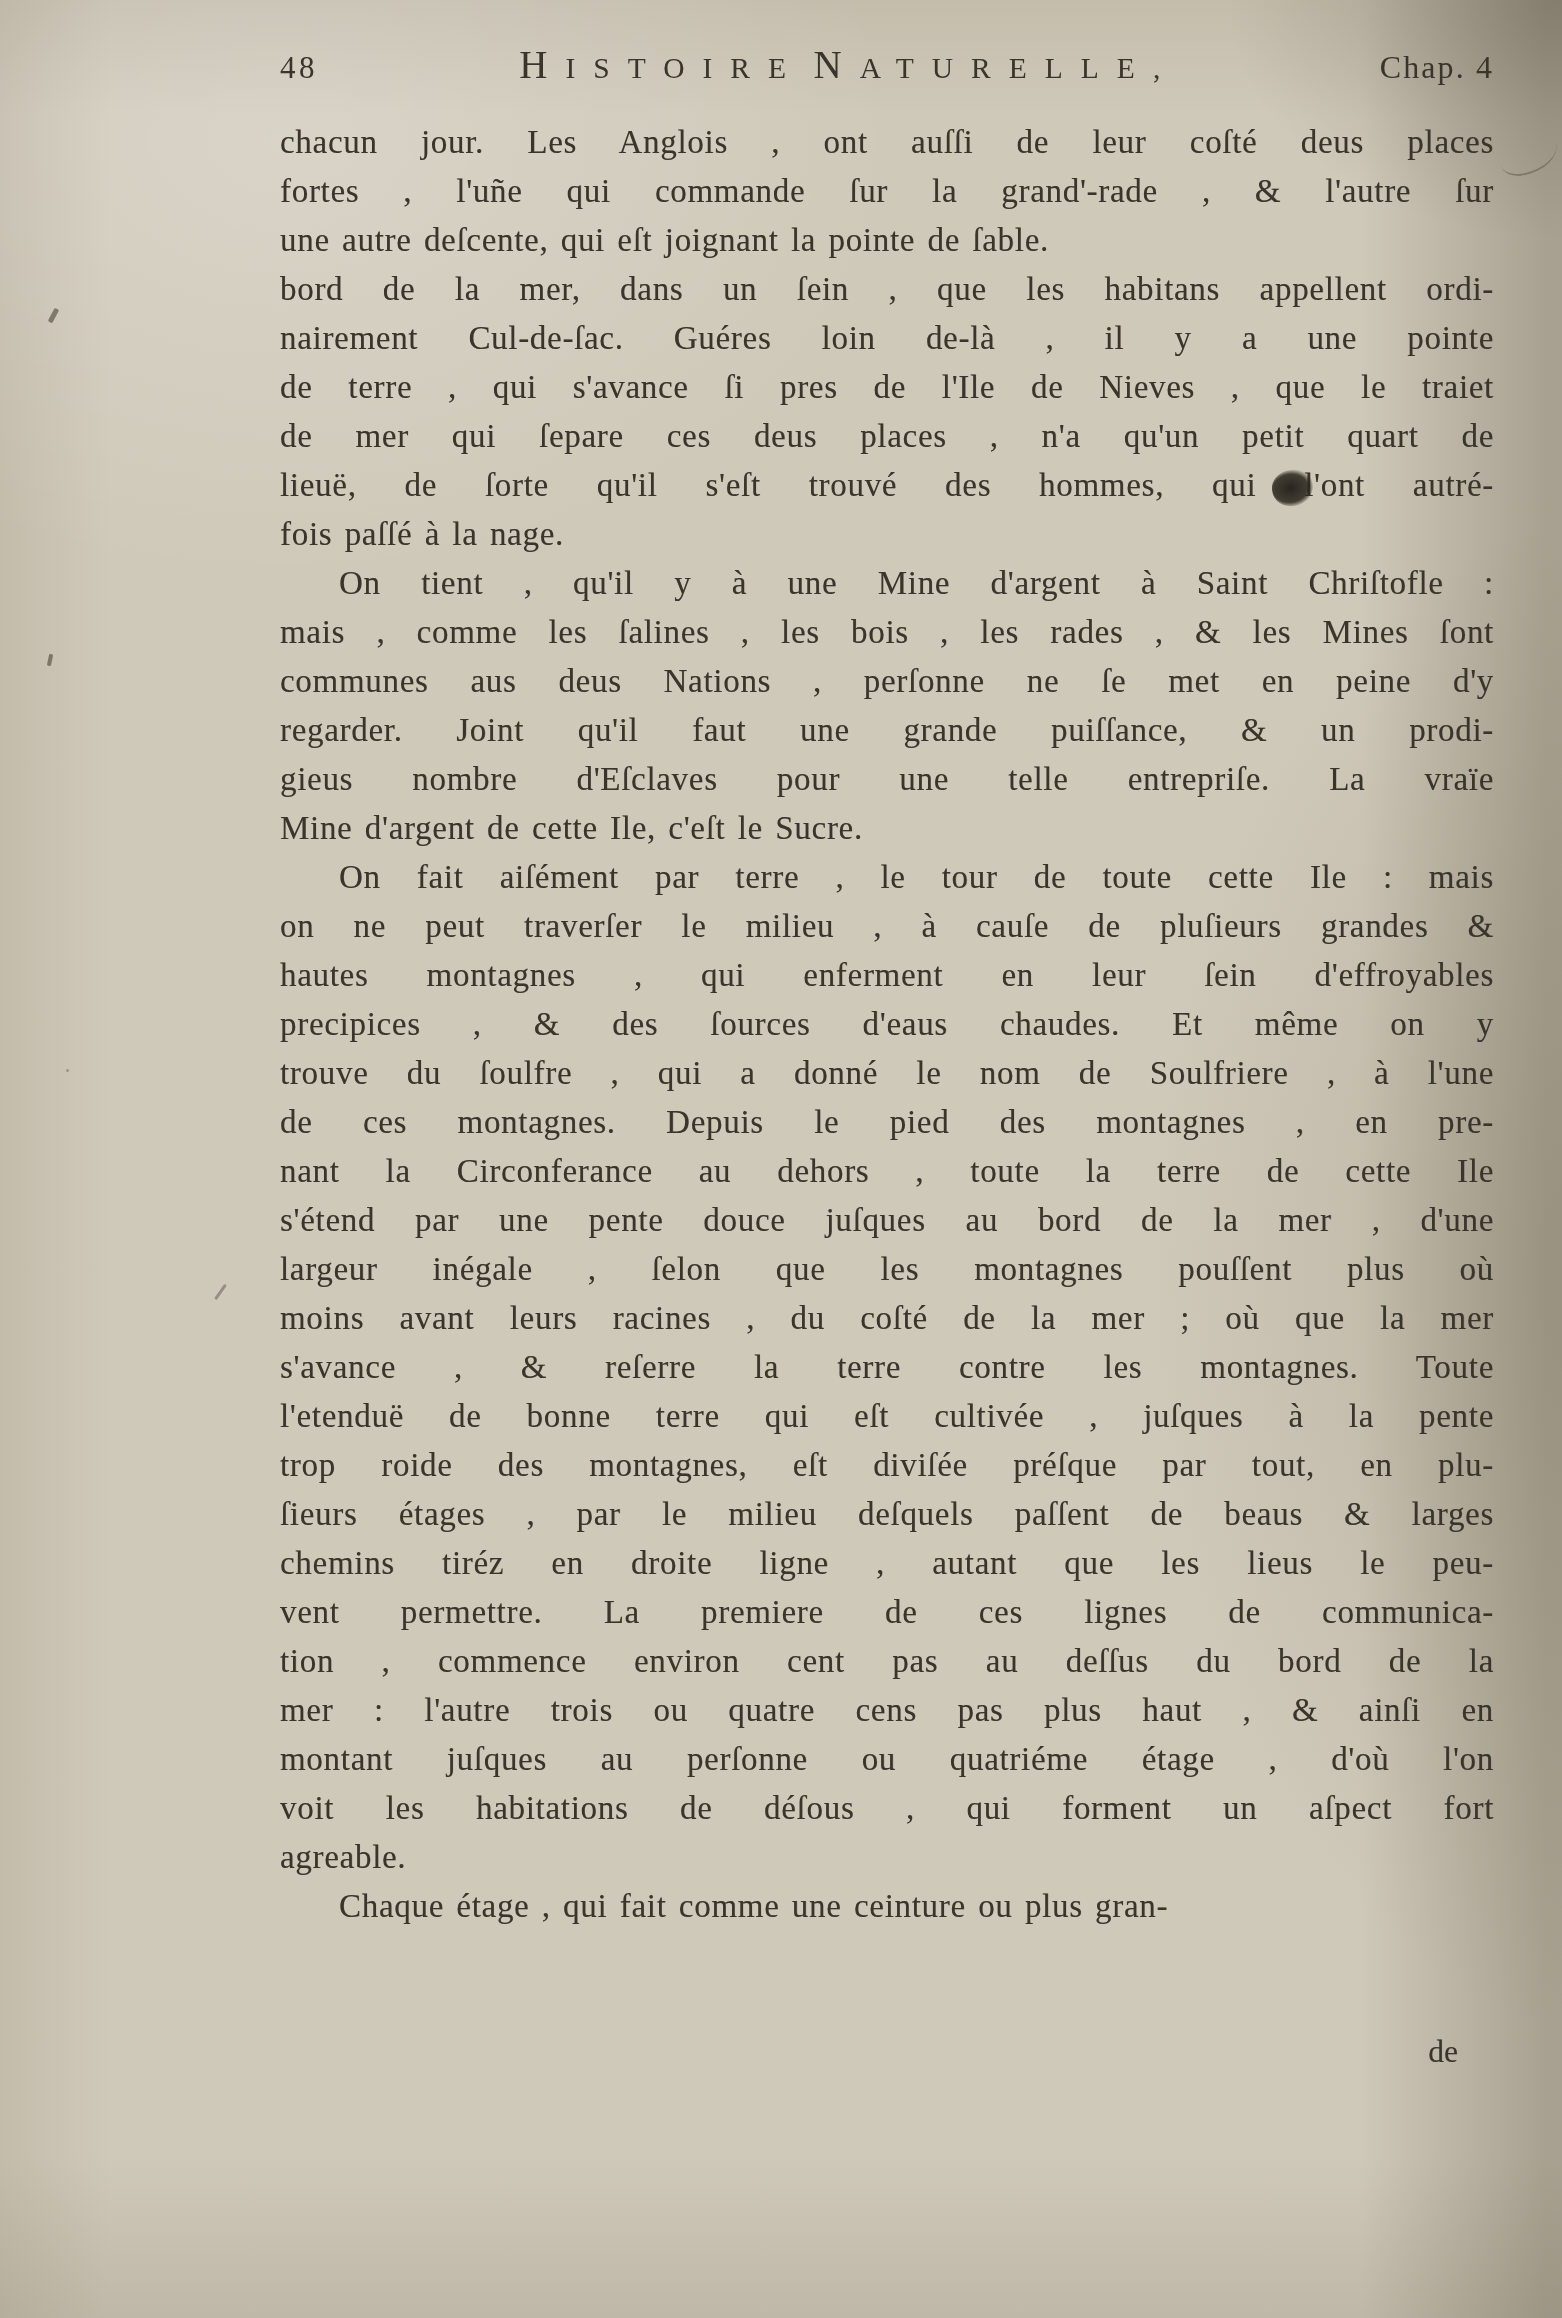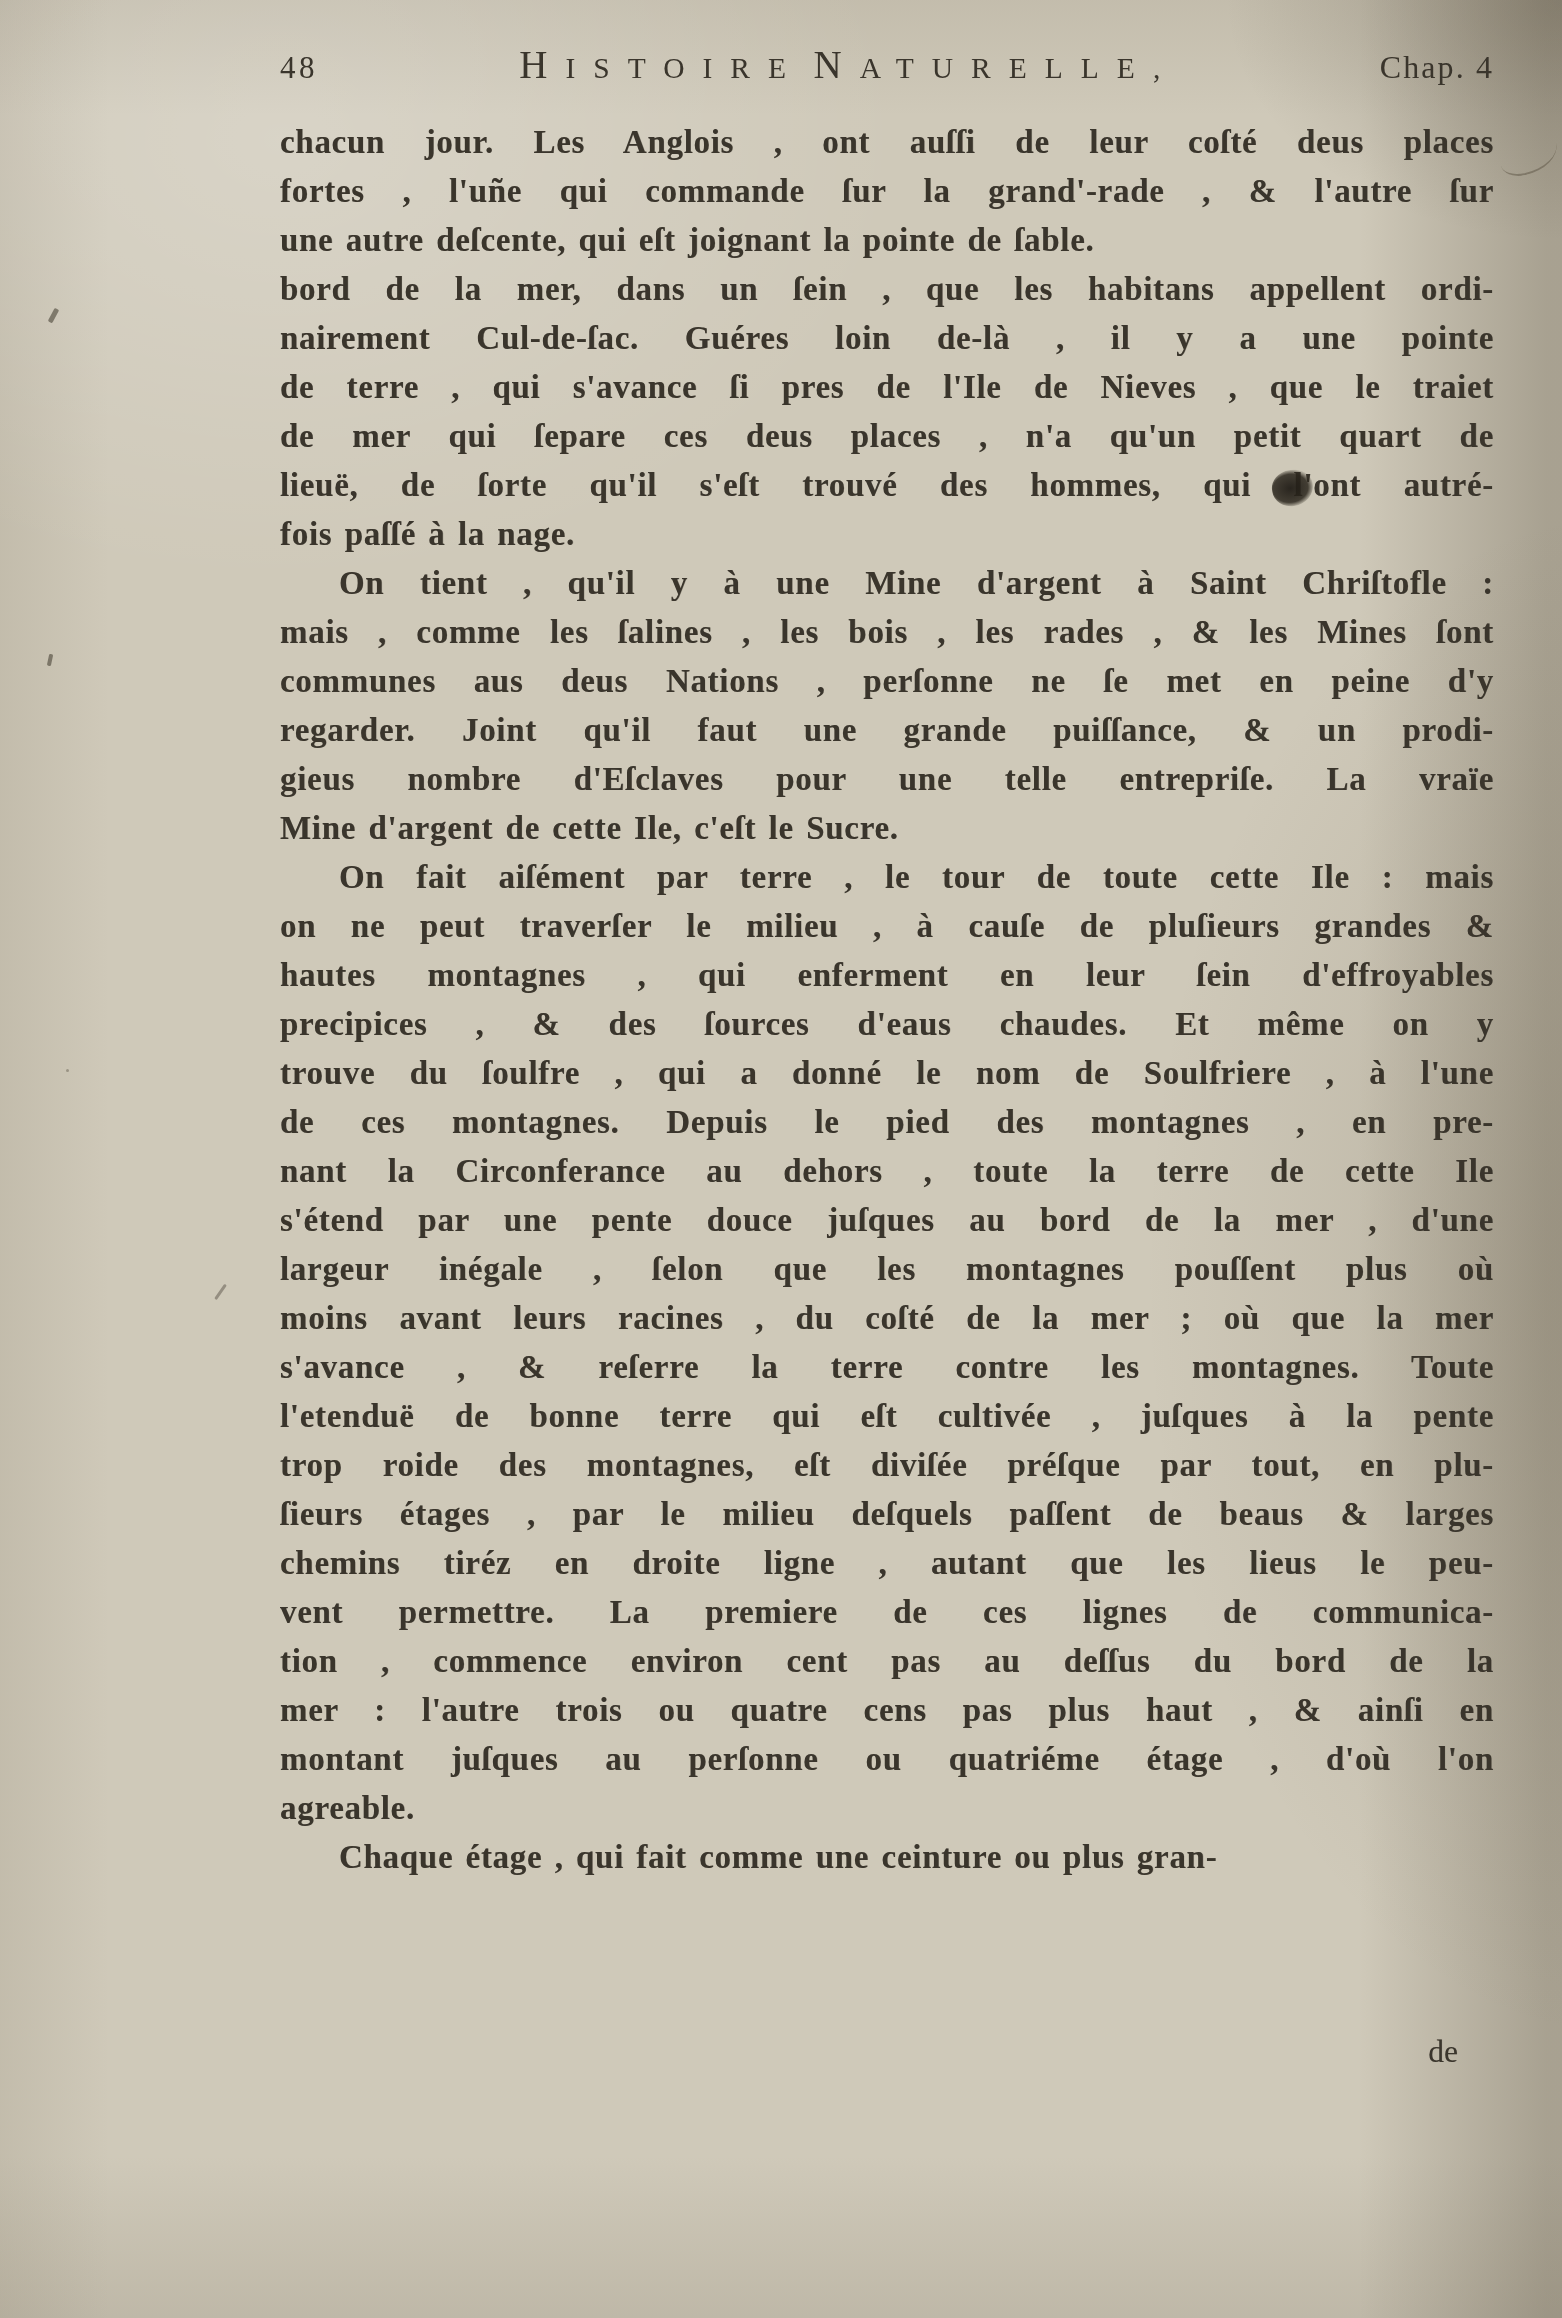--- a/index.html
+++ b/index.html
@@ -43,21 +43,20 @@
   .body-text {
     position: absolute; left: 280px; top: 118px; width: 1214px;
     font-size: 33px; line-height: 49px;
     letter-spacing: 0.7px; word-spacing: 3.4px;
   }
   .body-text .line {
     text-align: justify;
     text-align-last: justify;
     text-shadow: 0.3px 0.3px 0.5px rgba(58,53,44,0.35);
     white-space: normal;
-    font-weight: bold;
   }
   .body-text .line.last { text-align-last: left; }
   .body-text .line.indent { text-indent: 59px; }
 
   
   .catchword-row {
     position: absolute; left: 280px; top: 2034px; width: 1214px;
     text-align: right; padding-right: 36px; box-sizing: border-box;
     font-size: 31.5px;
     text-shadow: 0.3px 0.3px 0.5px rgba(58,53,44,0.35);
@@ -132,20 +131,21 @@
         <div class="line">moins avant leurs racines ,  du coſté de la mer ;  où que la mer</div>
         <div class="line">s'avance ,  &amp;  reſerre la terre contre les montagnes.   Toute</div>
         <div class="line">l'etenduë de bonne terre qui eſt cultivée ,  juſques à la pente</div>
         <div class="line">trop roide des montagnes, eſt diviſée préſque par tout, en plu-</div>
         <div class="line">ſieurs étages ,  par le milieu deſquels paſſent de beaus &amp; larges</div>
         <div class="line">chemins tiréz en droite ligne ,  autant que les lieus le peu-</div>
         <div class="line">vent permettre.  La premiere de ces lignes de communica-</div>
         <div class="line">tion ,  commence environ cent pas au deſſus du bord de la</div>
         <div class="line">mer :  l'autre trois ou quatre cens pas plus haut ,  &amp; ainſi en</div>
         <div class="line">montant juſques au perſonne ou quatriéme étage ,  d'où l'on</div>
+        <div class="line">voit les habitations de déſous ,  qui forment un aſpect fort</div>
         <div class="line last">agreable.</div>
       </div>
       <div class="paragraph">
         <div class="line indent last">Chaque étage ,  qui fait comme une ceinture ou plus gran-</div>
       </div>
     </div>
 
   <div class="catchword-row">
     <span>de</span>
   </div>

